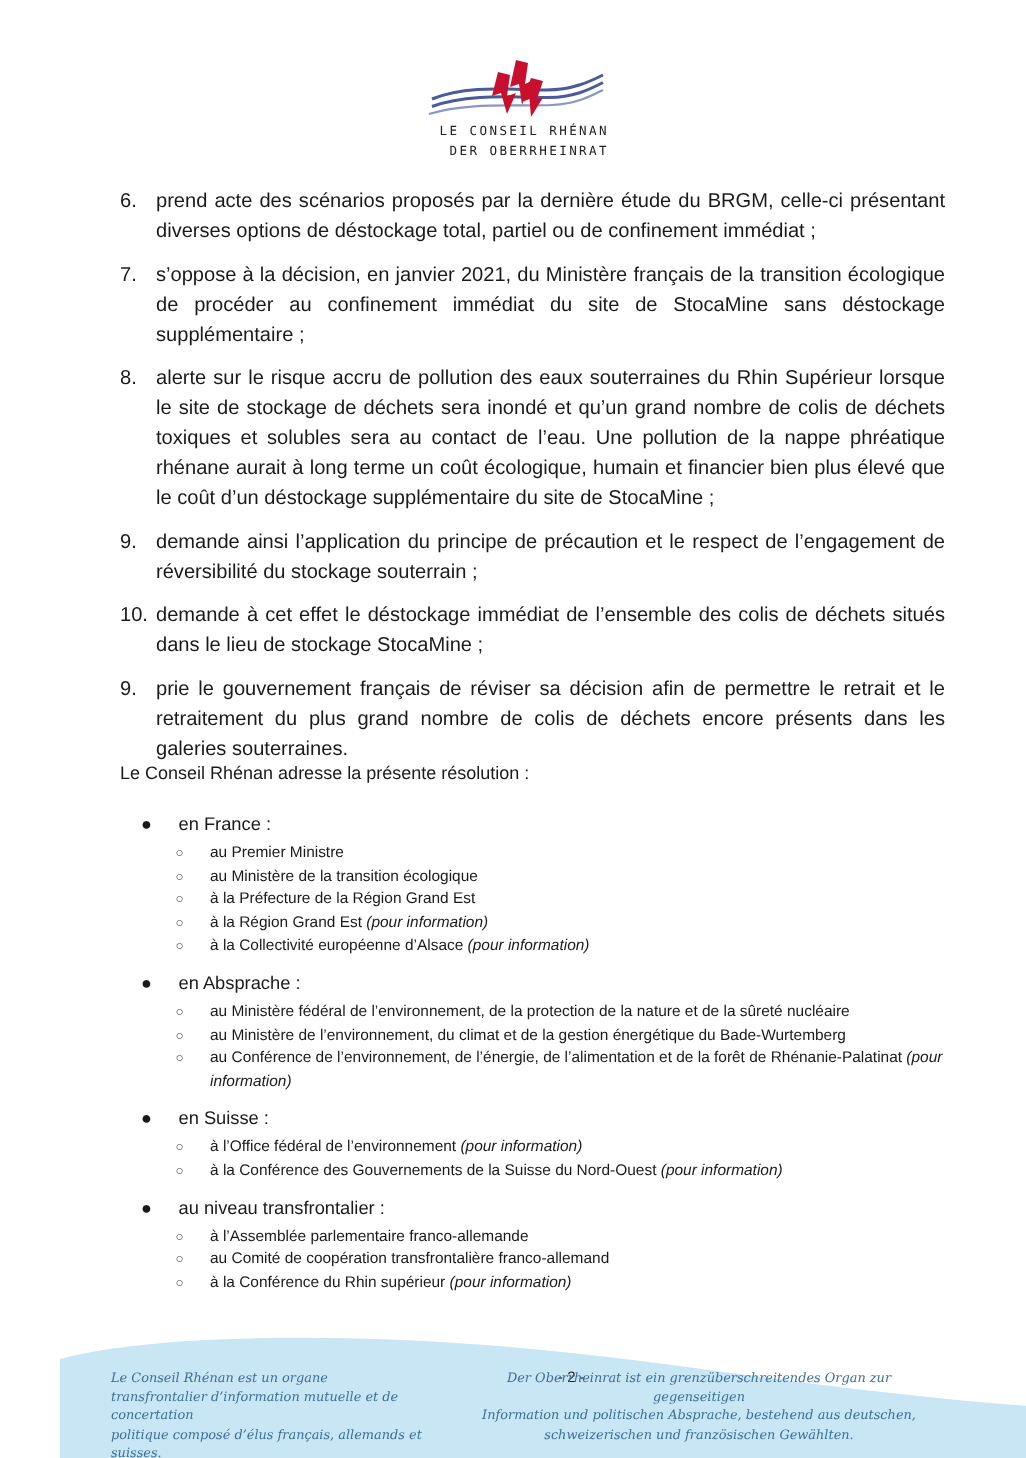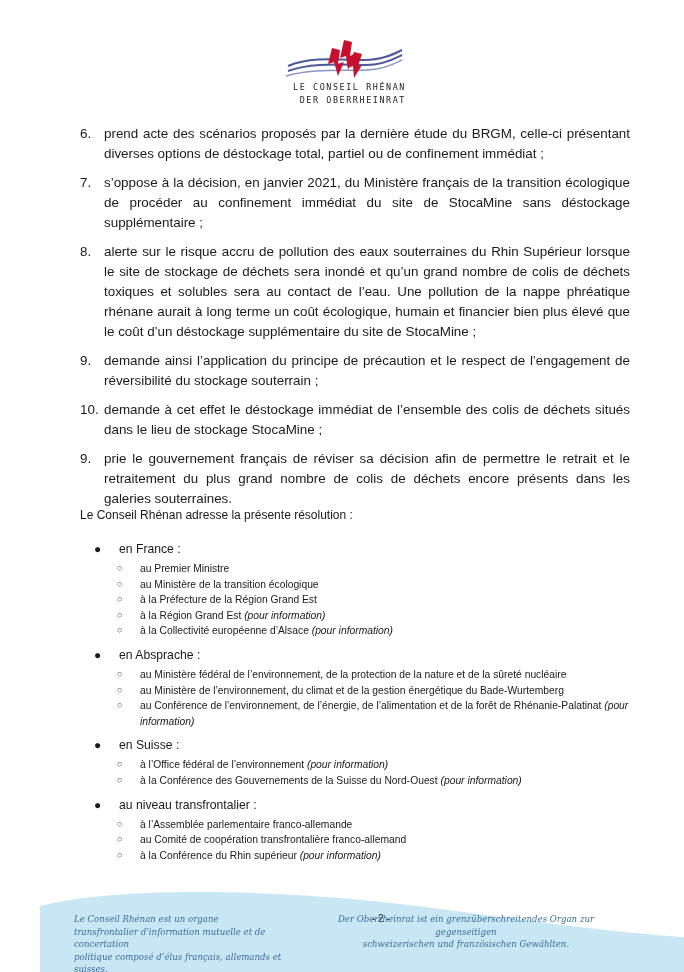--- a/index.html
+++ b/index.html
@@ -100,15 +100,16 @@
     <path id="wave" d="M0 26 C60 10, 180 8, 300 18 C420 28, 520 50, 684 60 L684 92 L0 92 Z" fill="#c9e6f5"></path>
   </svg>
   <div class="foot-left">
     <div>Le Conseil Rhénan est un organe</div>
     <div>transfrontalier d’information mutuelle et de concertation</div>
     <div>politique composé d’élus français, allemands et suisses.</div>
   </div>
   <div class="page-num">- 2 -</div>
   <div class="foot-right">
     <div>Der Oberrheinrat ist ein grenzüberschreitendes Organ zur gegenseitigen</div>
+    <div>Information und politischen Absprache, bestehend aus deutschen,</div>
     <div>schweizerischen und französischen Gewählten.</div>
   </div>
 </div>
 
 </body></html>

